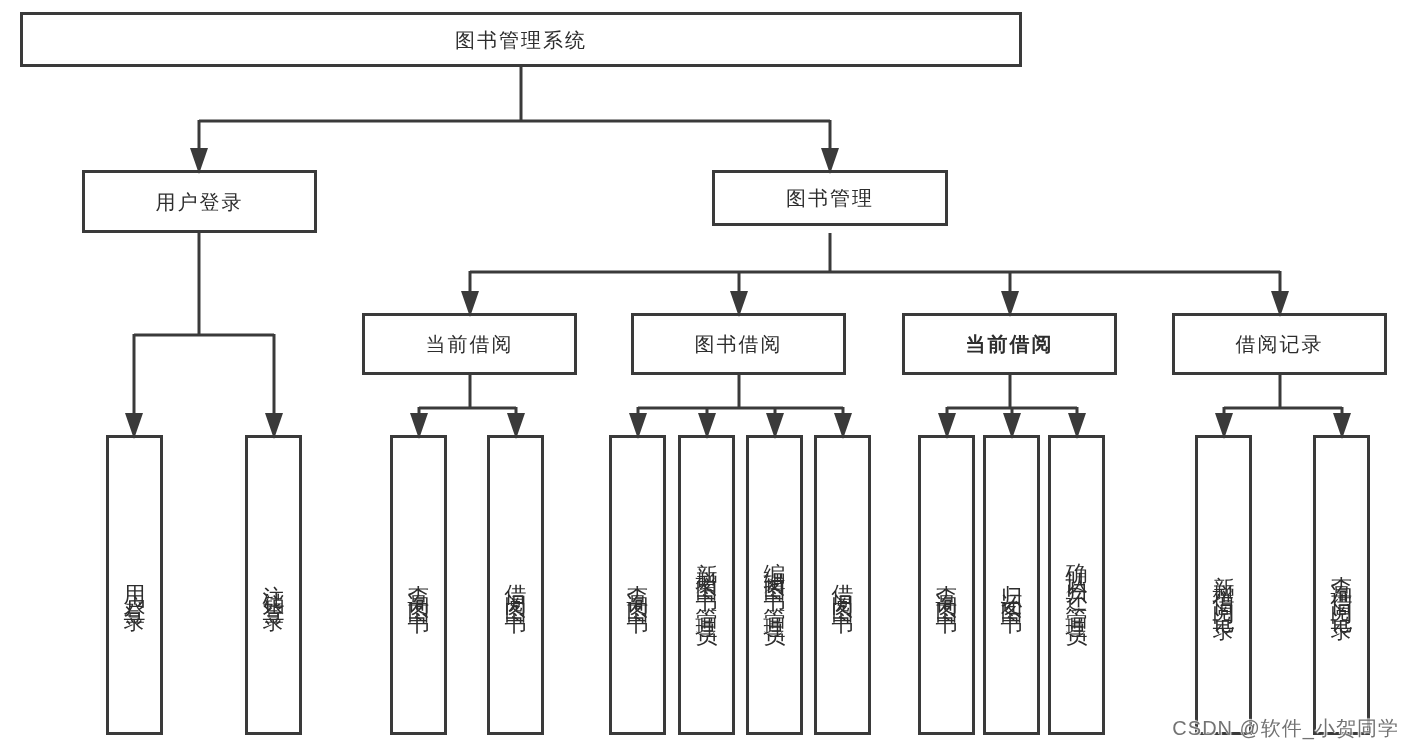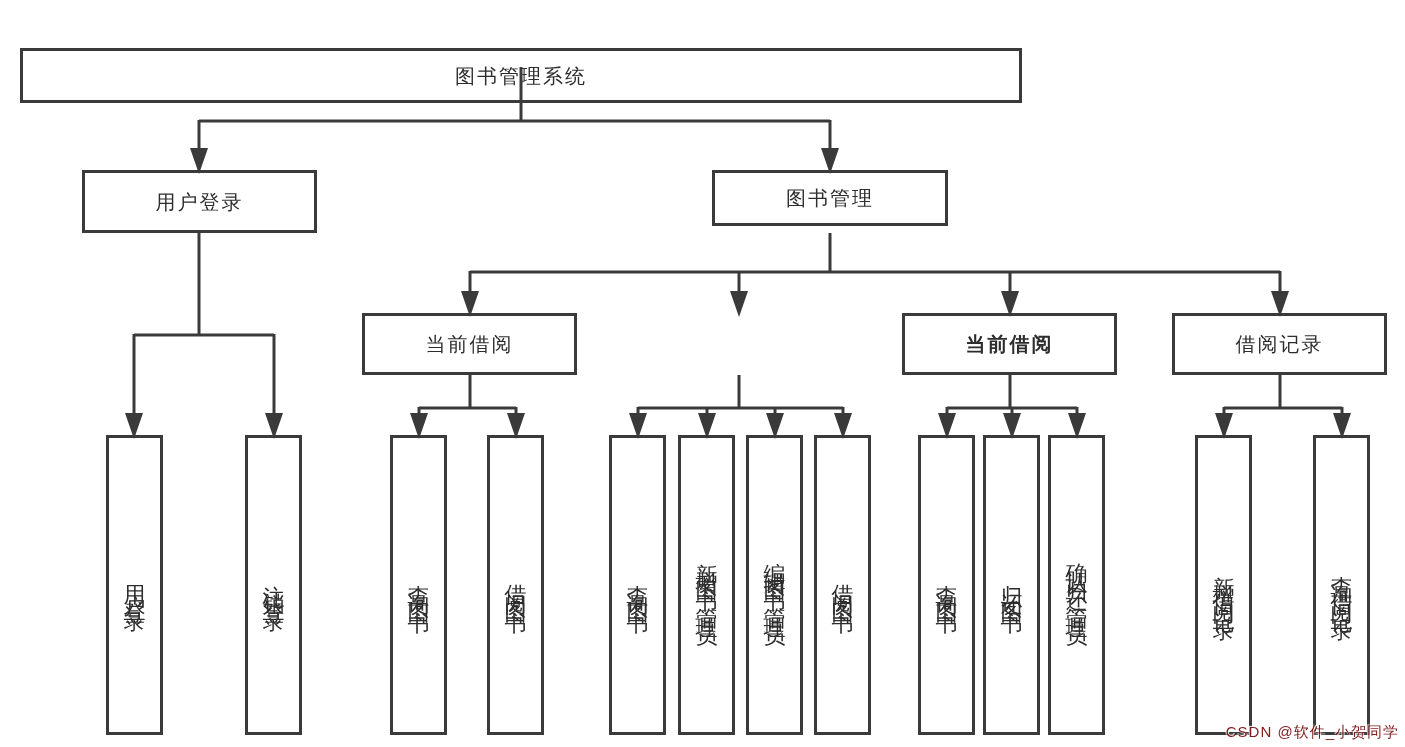--- a/index.html
+++ b/index.html
@@ -34,21 +34,21 @@
   .leaf .vlabel {
     writing-mode: vertical-rl;
     text-orientation: mixed;
     font-size: 22px;
     color: #2d2d2d;
     letter-spacing: 9px;
     line-height: 1;
     white-space: nowrap;
   }
   
-  #node-root            { left: 20px;   top: 12px;  width: 1002px; height: 55px; margin-top: 36px; }
+  #node-root            { left: 20px;   top: 12px;  width: 1002px; height: 55px; }
   #node-user-login      { left: 82px;   top: 170px; width: 235px;  height: 63px; }
   #node-book-management { left: 712px;  top: 170px; width: 236px;  height: 56px; }
   #node-new-book        { left: 362px;  top: 313px; width: 215px;  height: 62px; }
   #node-book-borrow     { left: 631px;  top: 313px; width: 215px;  height: 62px; }
   #node-current-borrow  { left: 902px;  top: 313px; width: 215px;  height: 62px; font-weight: bold; }
   #node-borrow-records  { left: 1172px; top: 313px; width: 215px;  height: 62px; }
   .leaf { top: 435px; width: 57px; height: 300px; }
   #leaf-user-login     { left: 106px; }
   #leaf-logout         { left: 245px; }
   #leaf-nb-query       { left: 390px; }
@@ -70,22 +70,22 @@
     height: 747px;
     pointer-events: none;
   }
   #connector-svg line { stroke: #3a3a3a; stroke-width: 3; }
   #connector-svg polygon { fill: #3a3a3a; }
 
   #watermark {
     position: absolute;
     right: 6px;
     bottom: 5px;
-    font-size: 15px;
-    color: #7f1d1d;
+    font-size: 20px;
+    color: #737373;
     letter-spacing: 1px;
     text-shadow: 1px 1px 1px #ffffff, -1px -1px 1px #ffffff;
     white-space: nowrap;
   }
 </style>
 </head>
 <body>
 
 <div id="canvas">
 
@@ -95,20 +95,23 @@
 
   <div class="box" id="node-user-login">
     <span class="hlabel">用户登录</span>
   </div>
   <div class="box" id="node-book-management">
     <span class="hlabel">图书管理</span>
   </div>
 
   <div class="box" id="node-new-book">
     <span class="hlabel">当前借阅</span>
+  </div>
+  <div class="box" id="node-book-borrow">
+    <span class="hlabel">图书借阅</span>
   </div>
   <div class="box" id="node-current-borrow">
     <span class="hlabel">当前借阅</span>
   </div>
   <div class="box" id="node-borrow-records">
     <span class="hlabel">借阅记录</span>
   </div>
 
   <div class="box leaf" id="leaf-user-login">
     <span class="vlabel">用户登录</span>

